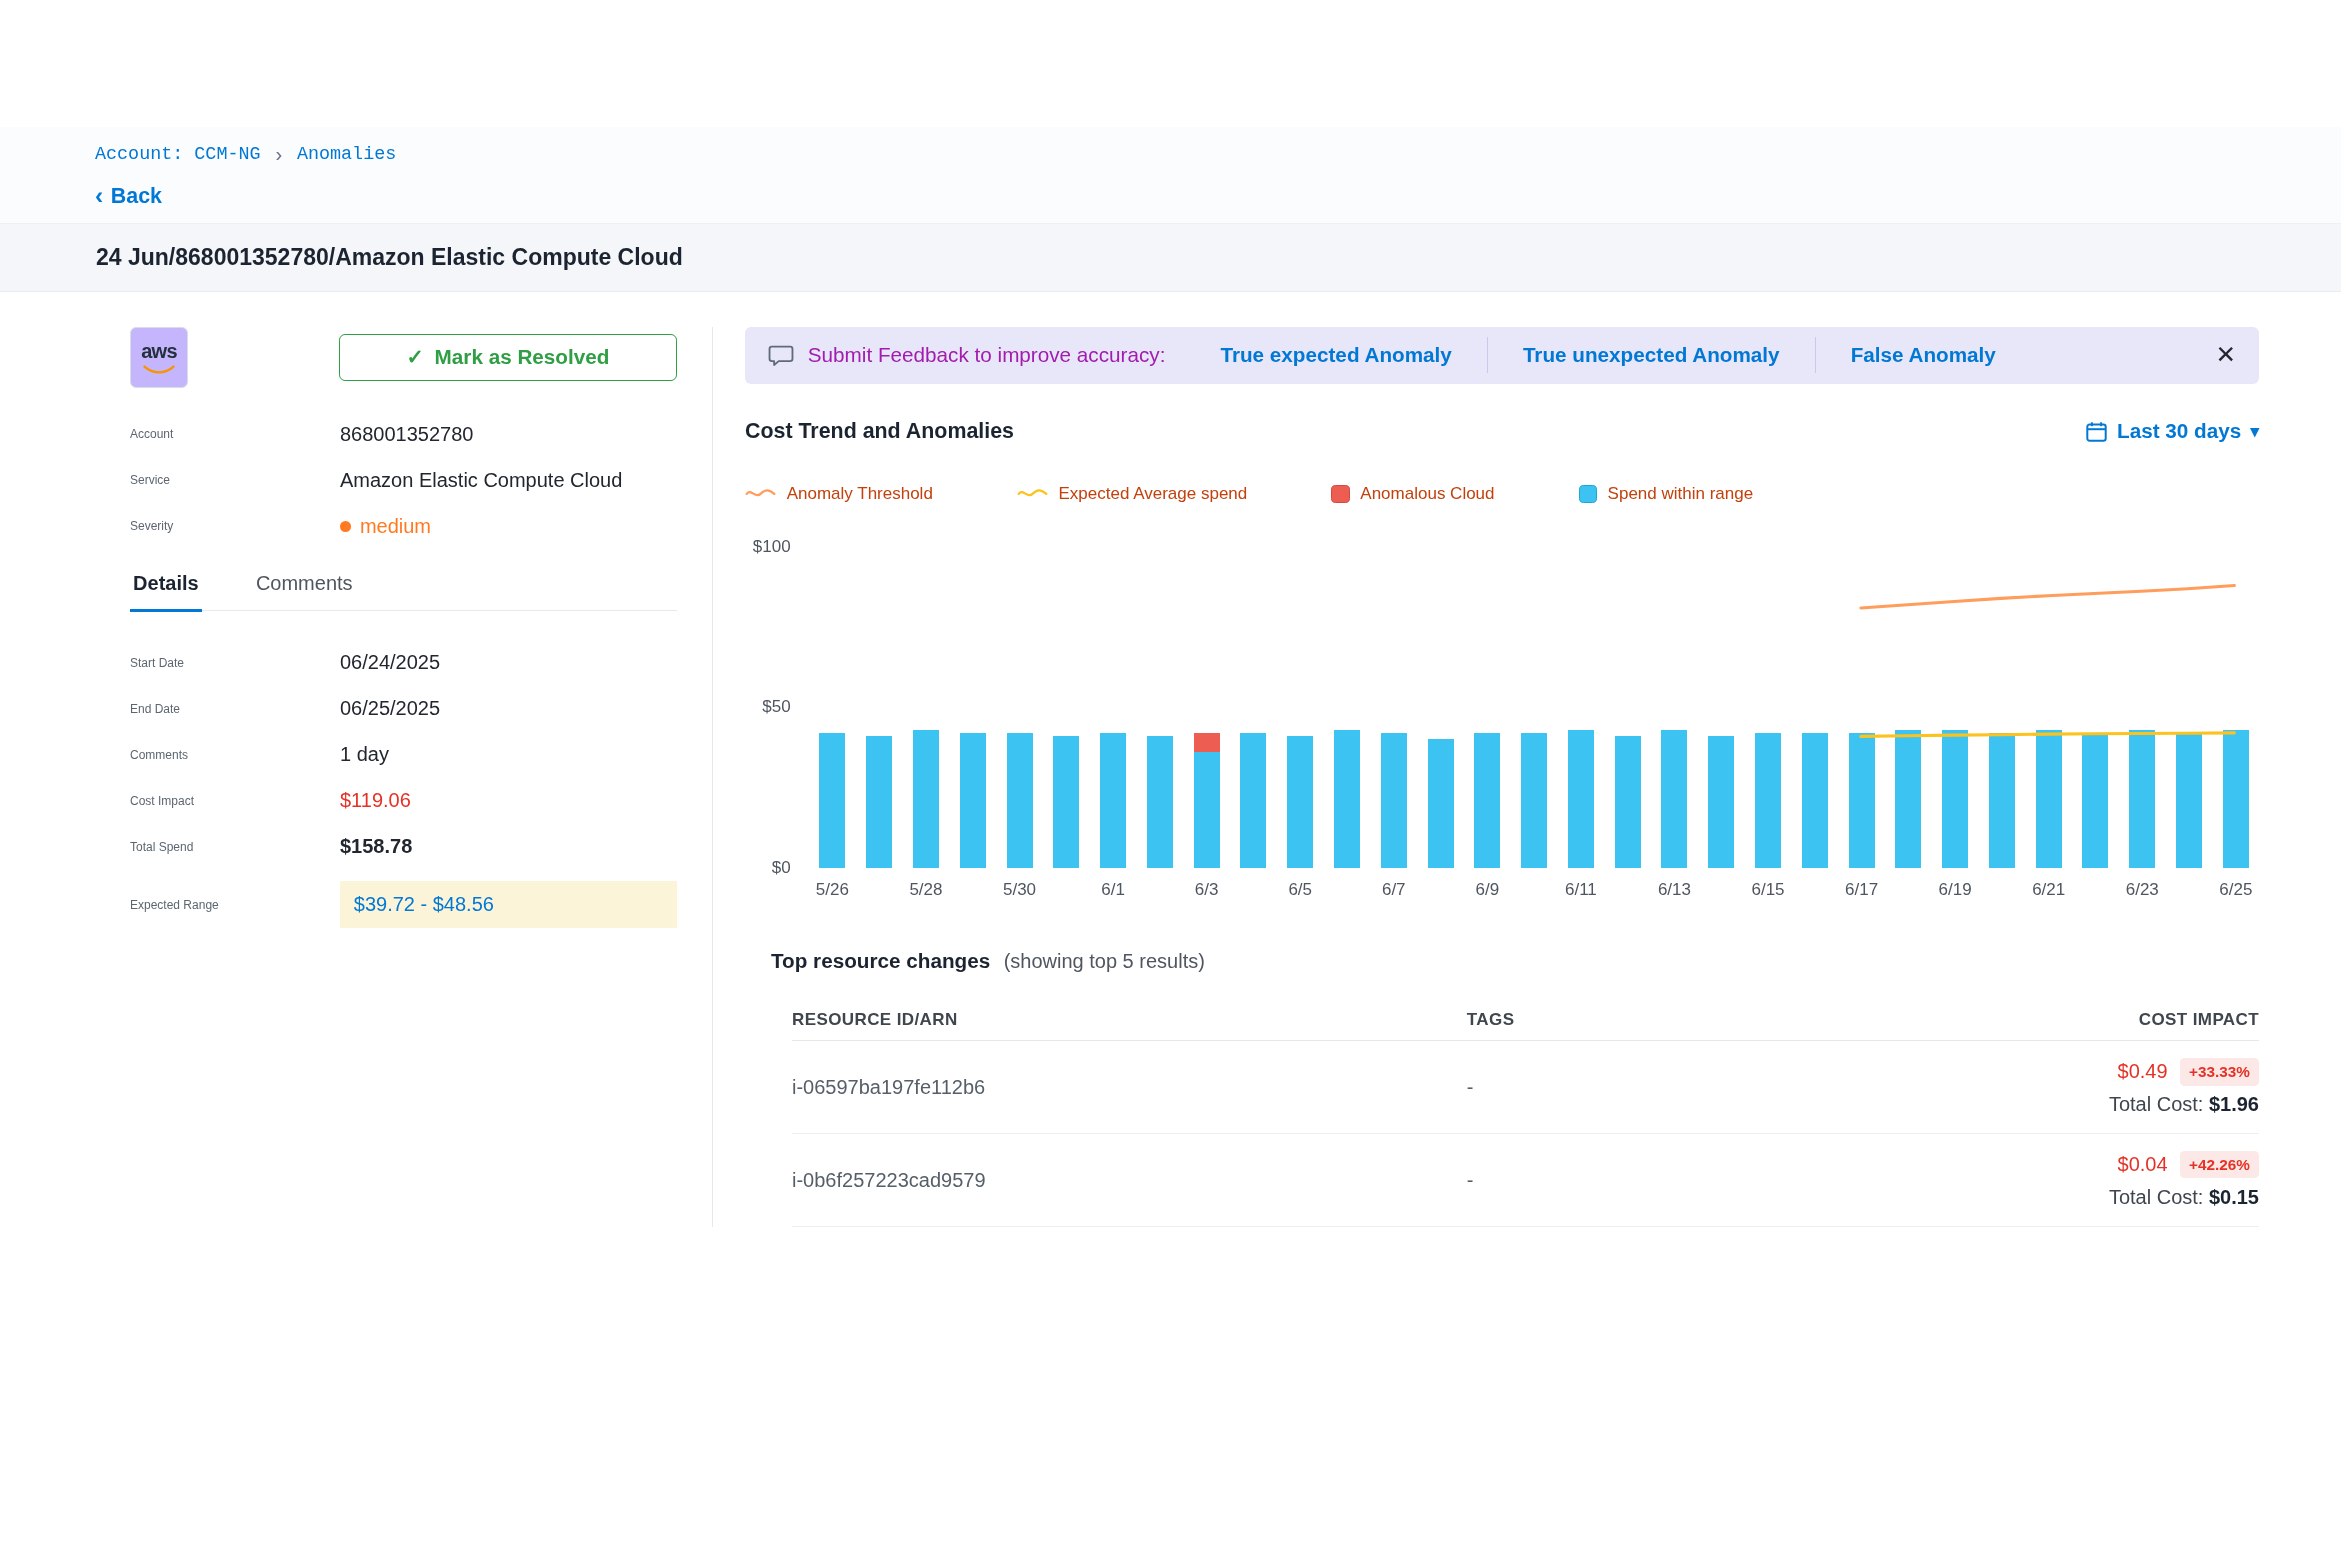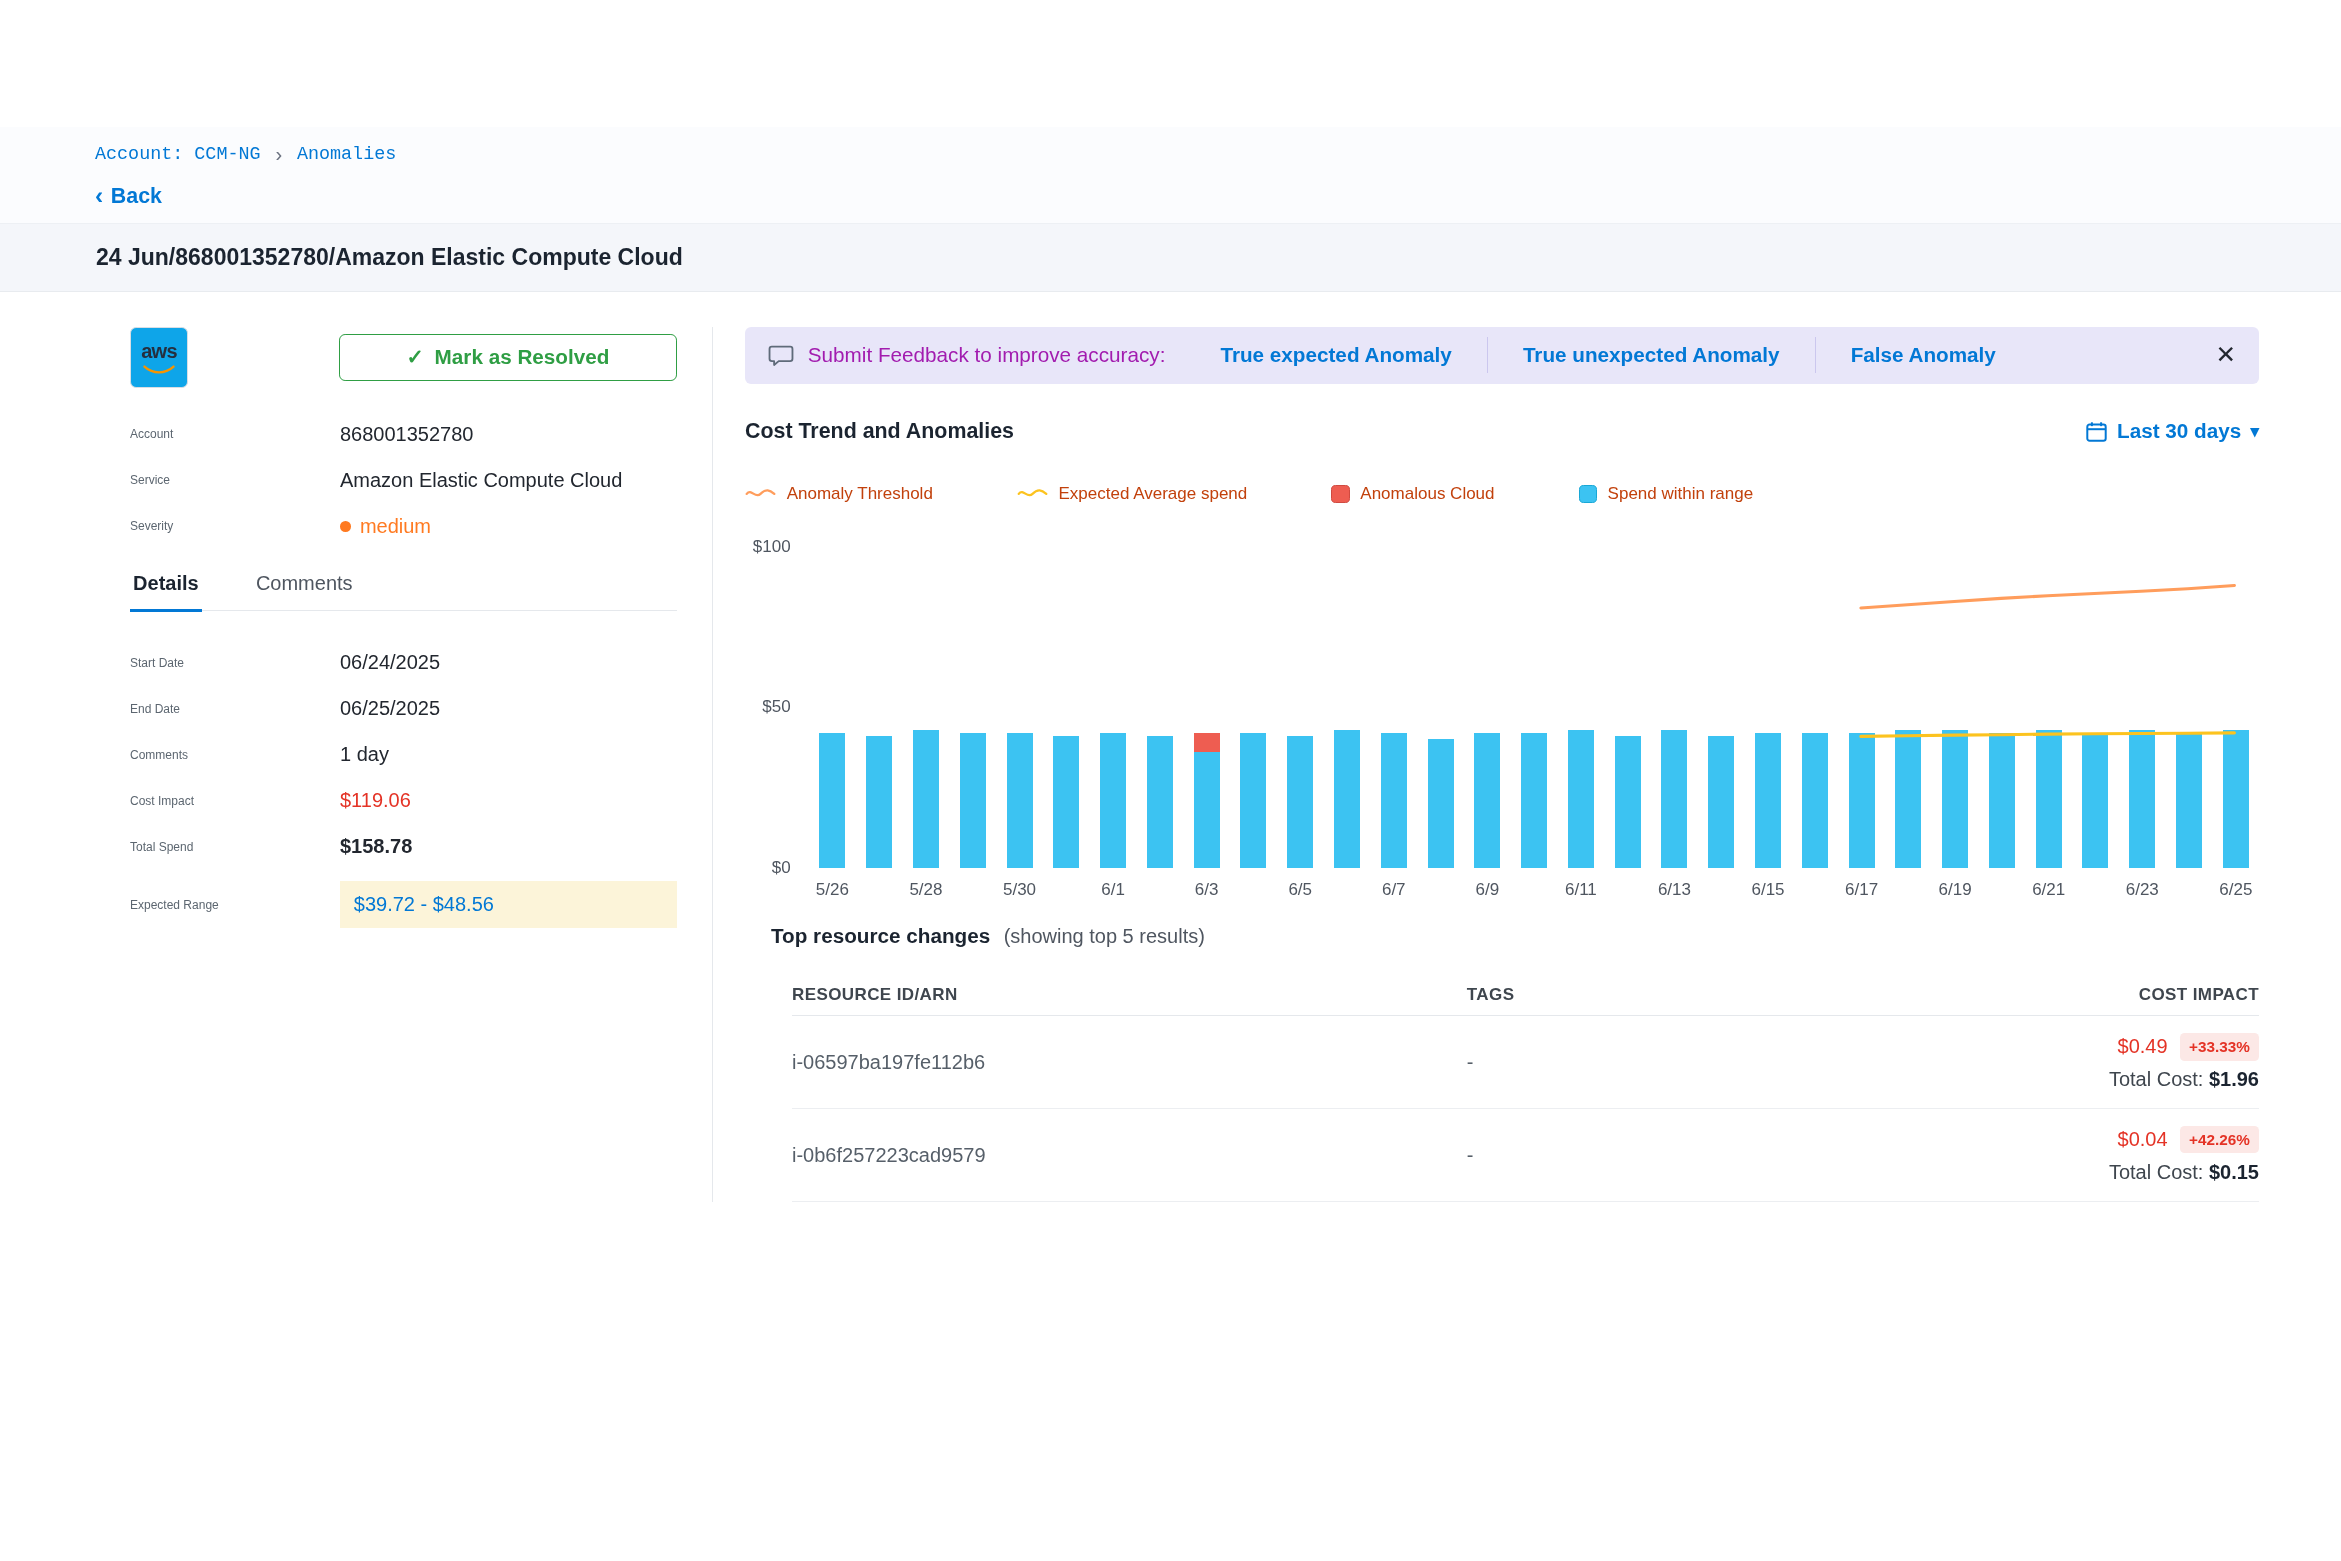--- a/index.html
+++ b/index.html
@@ -37,21 +37,21 @@
     padding:0 35px 0 130px;
     border-right:0.8px solid #e5e8ec;
   }
   .right-panel { flex:1; padding:0 83px 0 32px; }
 
   
   .top-row { display:flex; justify-content:space-between; align-items:center; }
   .aws-box {
     width:58px; height:61px; border:0.8px solid #d9dee4; border-radius:6.1px;
     display:flex; flex-direction:column; align-items:center; justify-content:center; gap:1.5px;
-    background:#0ea5e9;
+    background:#c4b5fd;
   }
   .aws-text { font-size:20px; font-weight:bold; color:#252f3e; letter-spacing:-0.8px; }
   .resolve-btn {
     width:338px; height:47px; border:1.5px solid #2f9e44; border-radius:6.1px; background:#fff;
     color:#2f9e44; font-size:20.7px; font-weight:bold;
     display:flex; align-items:center; justify-content:center; gap:10.7px; cursor:pointer;
     font-family:"Liberation Sans", sans-serif;
   }
   .kv-group { margin-top:35px; }
   .kv { display:flex; align-items:center; margin-bottom:23px; }
@@ -102,21 +102,21 @@
   .bar { width:26px; display:flex; flex-direction:column; justify-content:flex-end; }
   .seg-red { background:#ee5d51; }
   .seg-cyan { background:#3cc3f2; }
   .lines-svg { position:absolute; left:0; top:0; pointer-events:none; }
   .chart-xrow { display:flex; margin-top:12.2px; }
   .x-spacer { width:64px; flex:0 0 64px; }
   .x-labels { flex:1; display:flex; }
   .x-slot { flex:1; text-align:center; font-size:17px; color:#4f5660; white-space:nowrap; }
 
   
-  .resources { margin-top:24px; }
+  .resources { margin-top:49px; }
   .res-head { margin-left:26px; font-size:20.7px; color:#1b2430; }
   .res-title { font-weight:bold; }
   .res-sub { color:#4f5660; margin-left:7.7px; font-size:20px; }
   .res-table { margin-left:47px; margin-top:26px; }
   .res-row {
     display:grid; grid-template-columns: 46% 1fr 337px; align-items:center;
     padding:17px 0; border-bottom:0.8px solid #eceef1;
   }
   .res-row.header { padding:10.7px 0; border-bottom:0.8px solid #e5e8ec; }
   .col-h { font-size:17px; font-weight:bold; color:#3f464e; letter-spacing:0.4px; }

